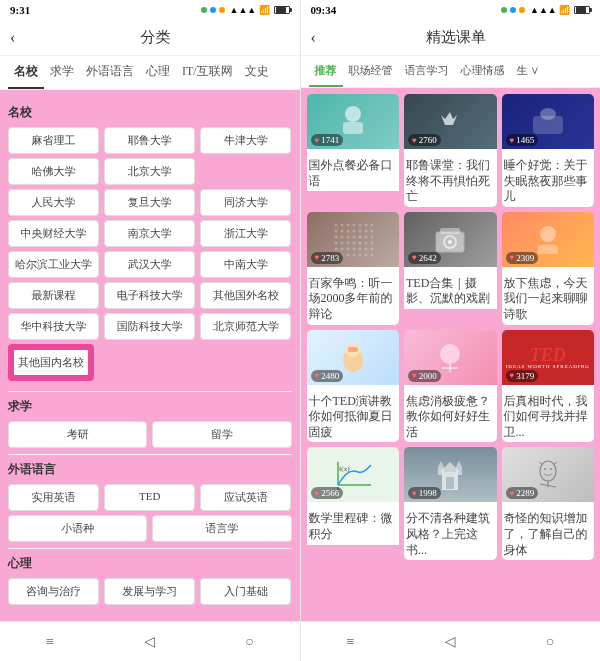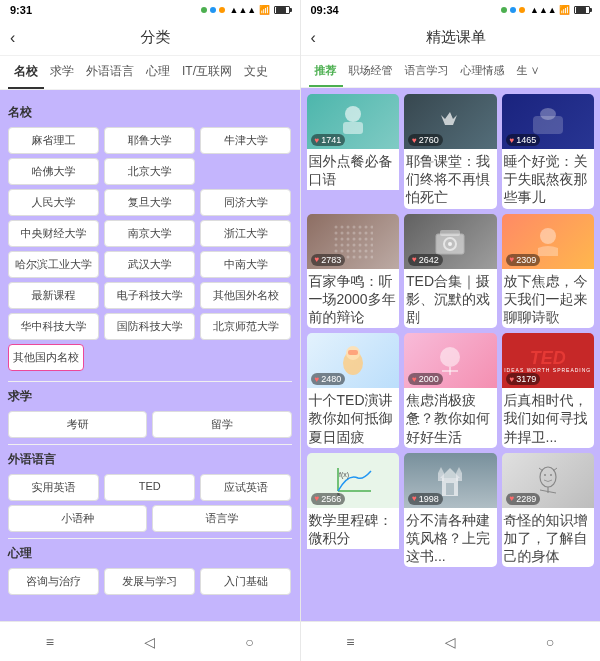--- a/index.html
+++ b/index.html
@@ -16,23 +16,24 @@
     .phone-container {
       display: flex;
       width: 600px;
       height: 661px;
       background: #fff;
     }
     .screen {
       flex: 1;
       display: flex;
       flex-direction: column;
-      background: #c4b5fd;
+      background: #f9a8d4;
       overflow: hidden;
       position: relative;
+      font-family: Liberation Serif, serif;
     }
     .screen-left {
       border-right: 1px solid #e8e8e8;
     }
 
     
     .status-bar {
       display: flex;
       justify-content: space-between;
       align-items: center;
@@ -140,21 +141,21 @@
       border: 1px solid #ddd;
       border-radius: 4px;
       padding: 5px 4px;
       text-align: center;
       font-size: 11px;
       color: #444;
       cursor: pointer;
       background: #fff;
     }
     .tag-item-full {
-      border: 1px solid #ec4899;
+      border: 6px solid #ec4899;
       border-radius: 4px;
       padding: 5px 4px;
       text-align: center;
       font-size: 11px;
       color: #444;
       cursor: pointer;
       background: #fff;
       margin-bottom: 4px;
       display: inline-block;
       min-width: 60px;
@@ -229,23 +230,23 @@
       cursor: pointer;
       position: relative;
     }
     .course-thumb {
       width: 100%;
       height: 55px;
       position: relative;
       overflow: hidden;
     }
     .course-meta {
-      font-size: 14px;
+      font-size: 12px;
       color: #444;
-      padding: 3px 2px 2px;
+      padding: 9px 2px 2px;
       line-height: 1.3;
       background: #fff;
     }
     .like-badge {
       position: absolute;
       bottom: 3px;
       left: 4px;
       background: rgba(0,0,0,0.45);
       color: #fff;
       font-size: 9px;

